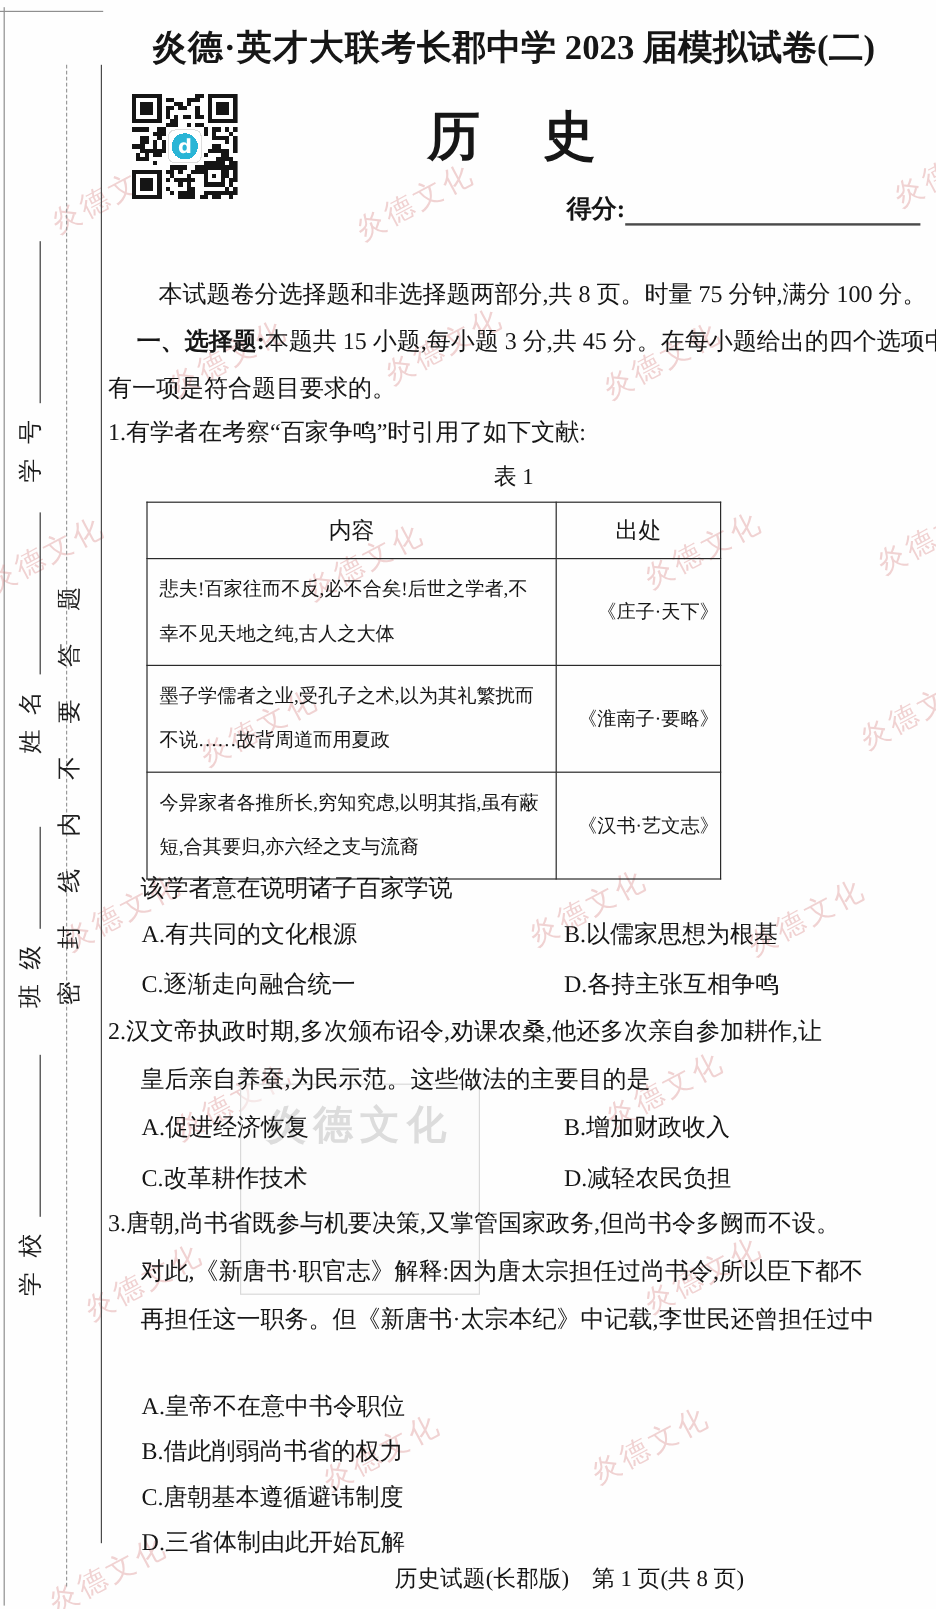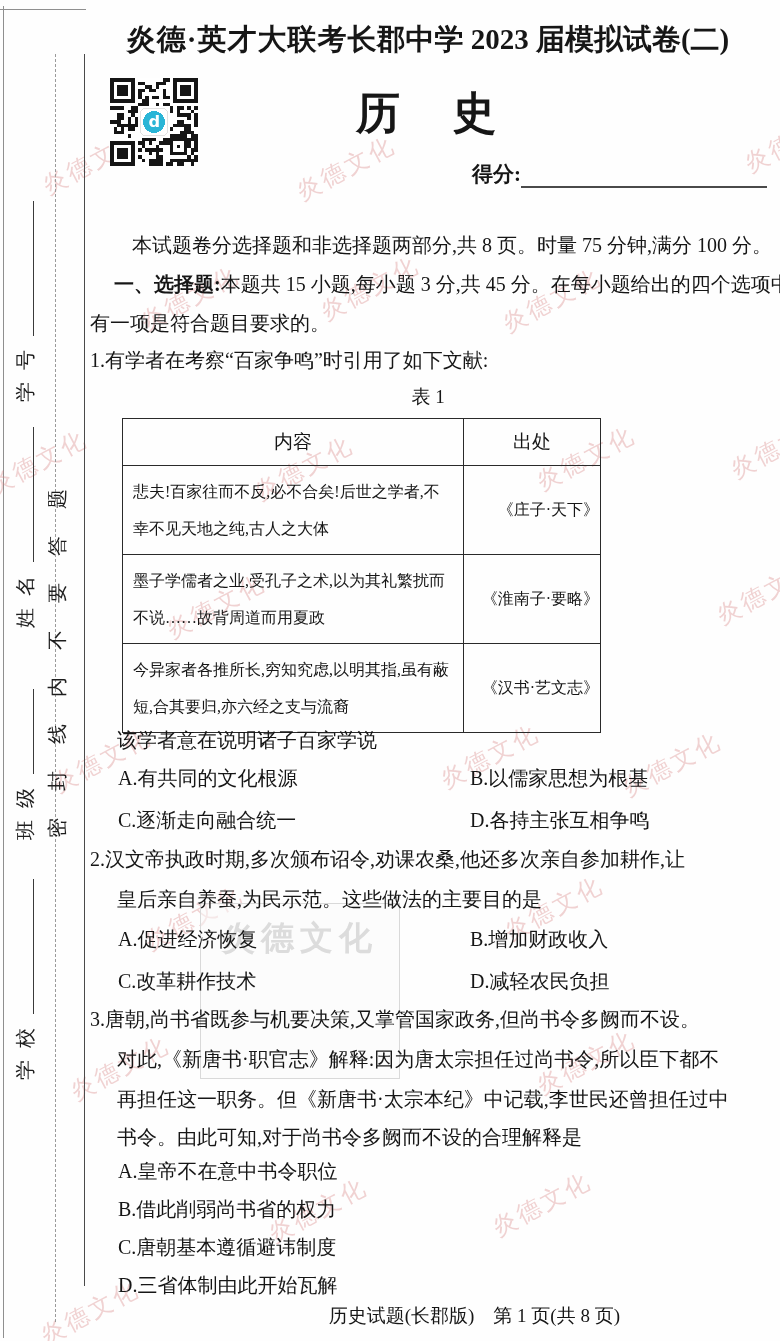--- a/index.html
+++ b/index.html
@@ -370,21 +370,20 @@
   <div class="tl opt-row" style="left:118px;top:926px">
     <span class="opt-a">A.促进经济恢复</span><span>B.增加财政收入</span>
   </div>
   <div class="tl opt-row" style="left:118px;top:968px">
     <span class="opt-c">C.改革耕作技术</span><span>D.减轻农民负担</span>
   </div>
 
   <div class="tl" style="left:90px;top:1006px">3.唐朝,尚书省既参与机要决策,又掌管国家政务,但尚书令多阙而不设。</div>
   <div class="tl" style="left:117px;top:1046px">对此,《新唐书·职官志》解释:因为唐太宗担任过尚书令,所以臣下都不</div>
   <div class="tl" style="left:117px;top:1086px">再担任这一职务。但《新唐书·太宗本纪》中记载,李世民还曾担任过中</div>
-  <div class="tl" style="left:117px;top:1124px">书令。由此可知,对于尚书令多阙而不设的合理解释是</div>
   <div class="tl" style="left:118px;top:1158px">A.皇帝不在意中书令职位</div>
   <div class="tl" style="left:118px;top:1196px">B.借此削弱尚书省的权力</div>
   <div class="tl" style="left:118px;top:1234px">C.唐朝基本遵循避讳制度</div>
   <div class="tl" style="left:118px;top:1272px">D.三省体制由此开始瓦解</div>
 
   <div class="footer">历史试题(长郡版)　第 1 页(共 8 页)</div>
 
 </div>
 
 </body></html>

